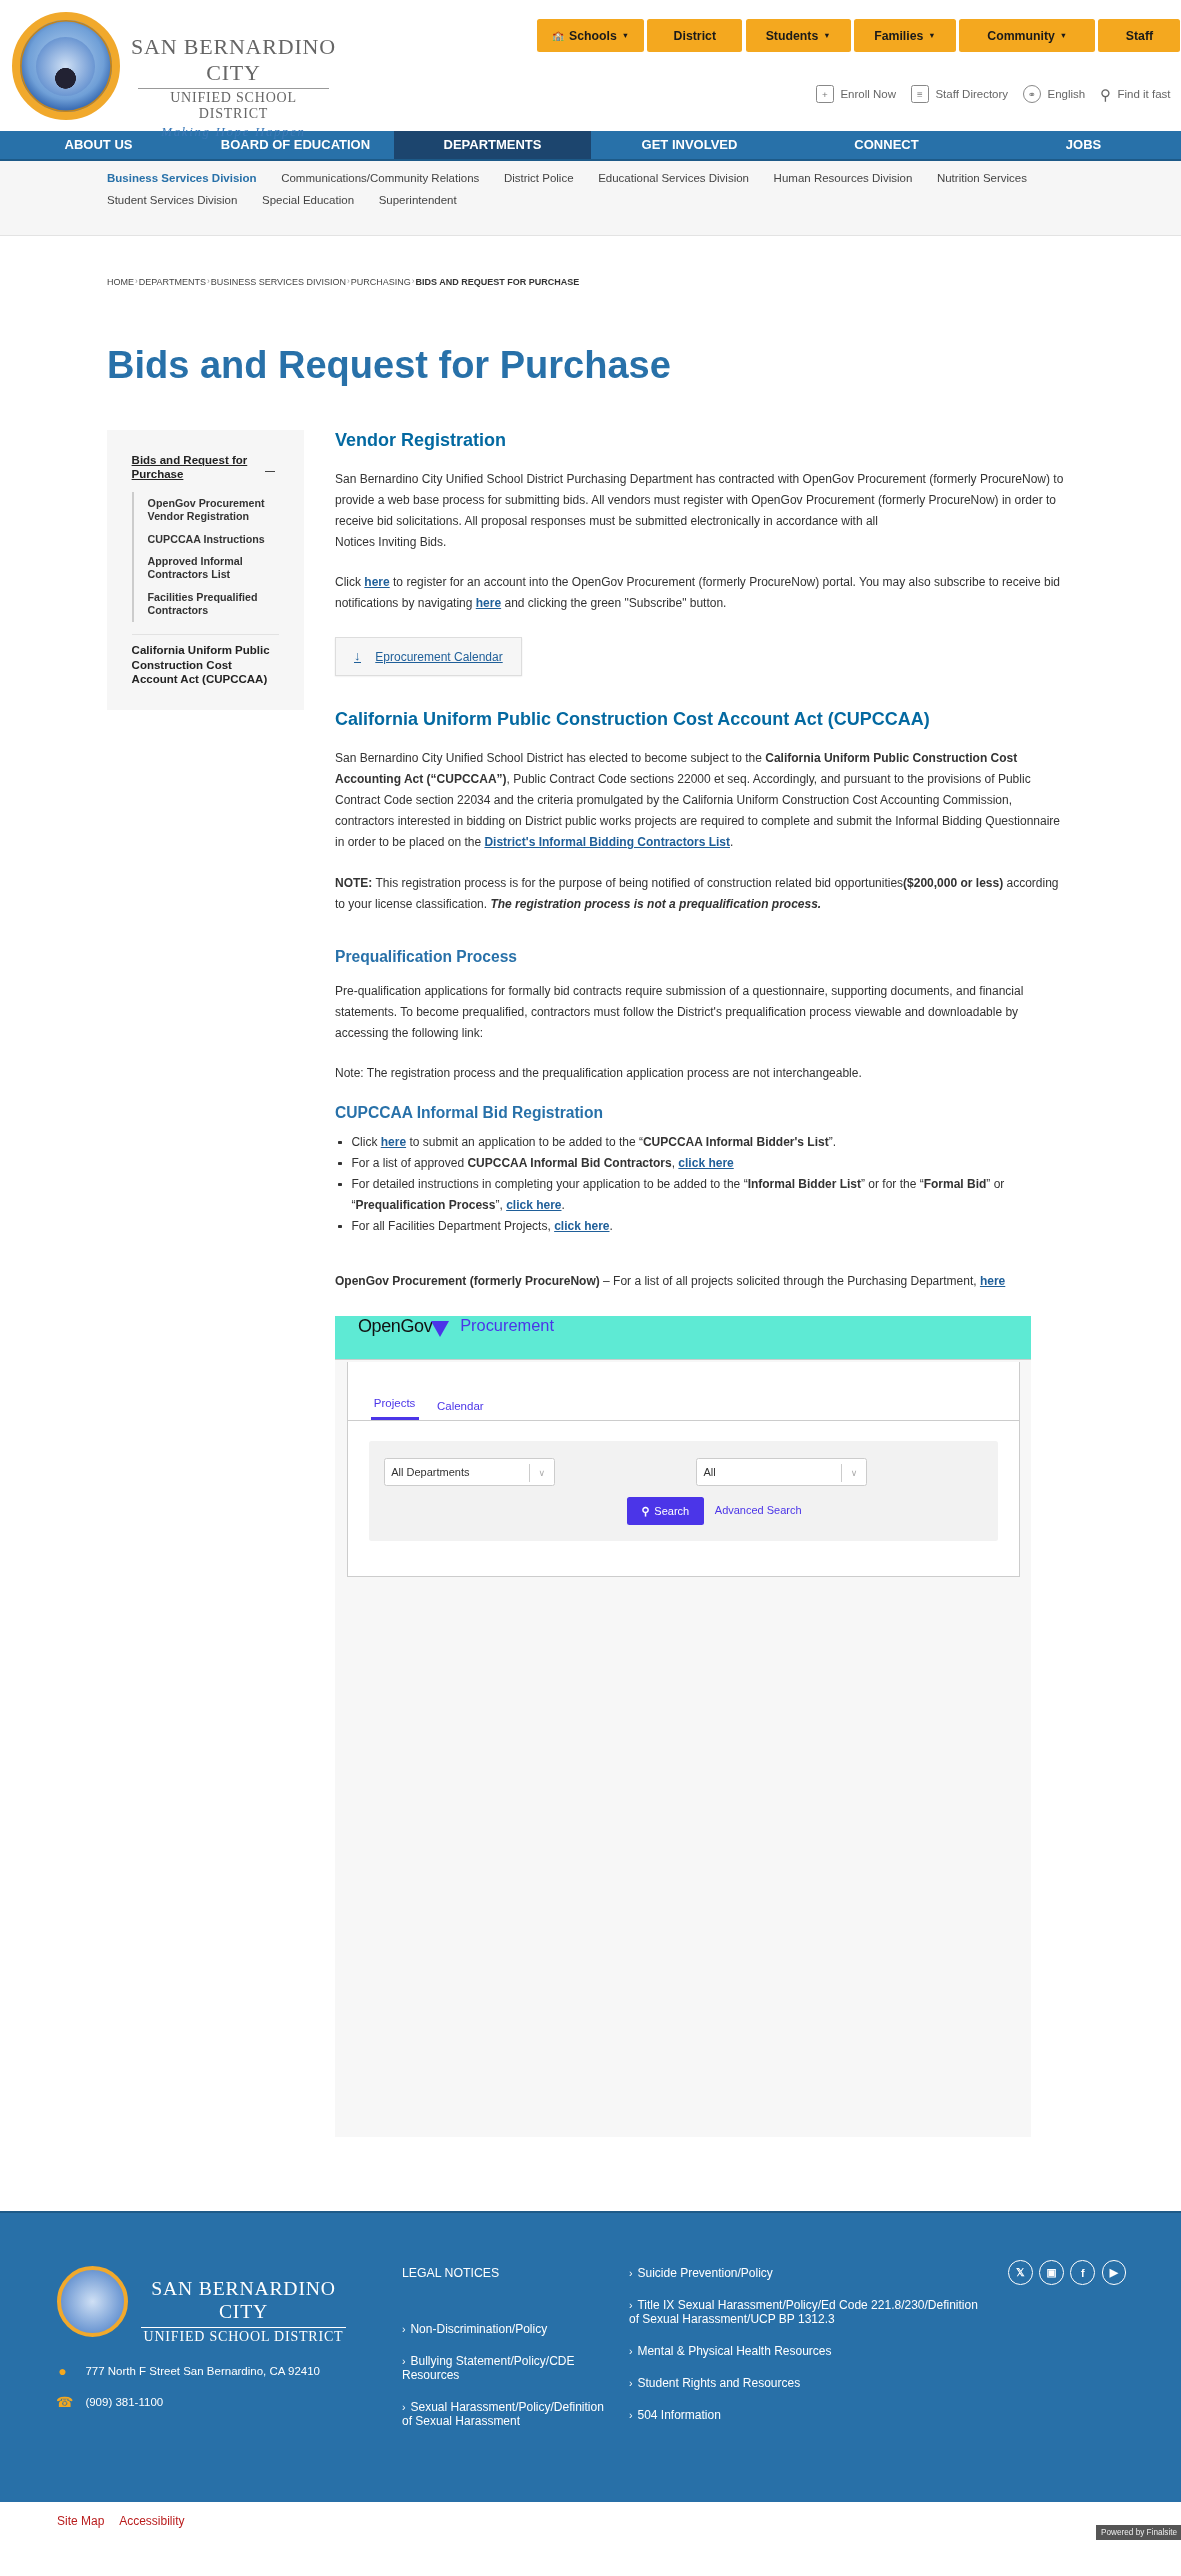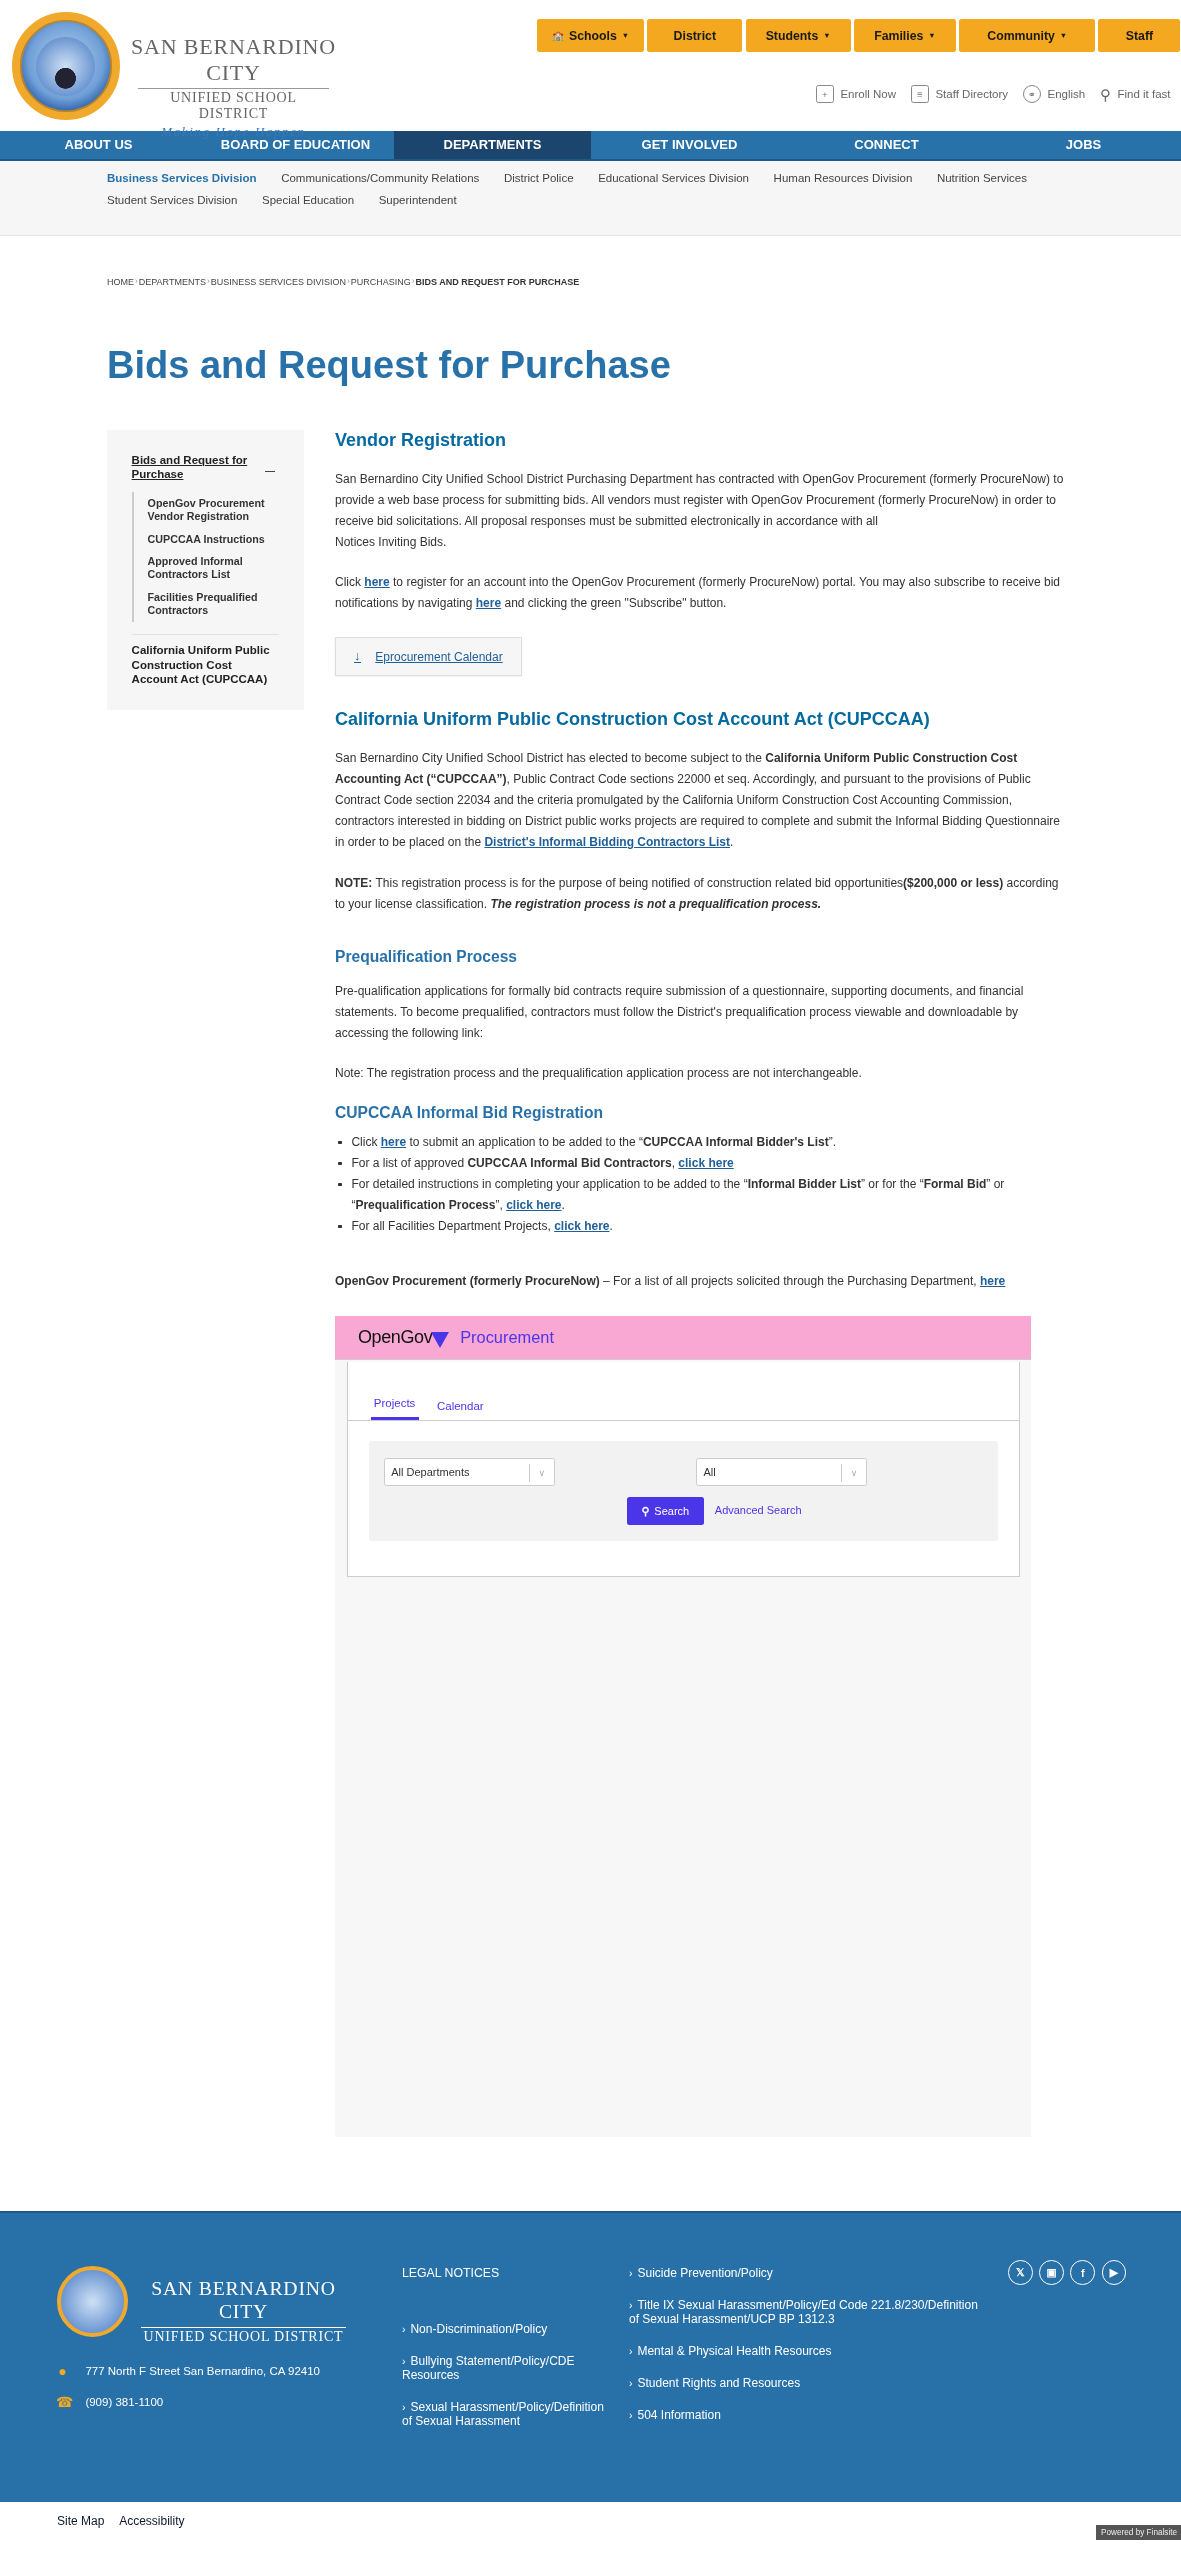--- a/index.html
+++ b/index.html
@@ -41,21 +41,21 @@
 h2.sec{font-size:18px;color:#0369a1;font-weight:bold;margin-bottom:18px}
 h3.sec{font-size:15.6px;color:#2871a9;font-weight:bold;margin-bottom:14.8px}
 .p{font-size:12px;line-height:21px;color:#333;margin-bottom:19.7px}
 .dl-box{display:inline-flex;align-items:center;gap:14.8px;border:0.8px solid #ddd;background:#f6f6f6;padding:11.5px 18px;box-shadow:0 0.8px 1.6px rgba(0,0,0,.1);margin:3.3px 0 33px}
 .dl-box a{font-size:12px}
 .dl-ic{color:#1f5f99;font-size:13px;font-weight:bold;border-bottom:1.6px solid #1f5f99;line-height:11.5px}
 ul.bl{list-style:none;margin-bottom:34px}
 ul.bl li{font-size:12px;line-height:21px;padding-left:16.4px;position:relative}
 ul.bl li:before{content:"";position:absolute;left:3.3px;top:9px;width:3.3px;height:3.3px;background:#333;border-radius:0.8px}
 .embed{margin-top:24.6px;width:696px;background:#f7f7f7;height:821px;position:relative}
-.og-head{background:#f9a8d4;height:44px;display:flex;align-items:center;padding-left:23px;gap:11.5px;border-bottom:1.6px solid #ccc}
+.og-head{background:#5eead4;height:44px;display:flex;padding-left:23px;gap:11.5px;border-bottom:1.6px solid #ccc}
 .og-logo{font-size:18px;color:#111;font-weight:normal;letter-spacing:-0.4px}
 .og-tri{display:inline-block;width:0;height:0;border-left:9px solid transparent;border-right:9px solid transparent;border-top:16.4px solid #4b35e8;vertical-align:middle;margin-left:-1.6px}
 .og-proc{font-size:16.4px;color:#4b35e8}
 .og-panel{position:absolute;left:11.5px;top:46px;width:673px;height:215px;background:#fff;border:0.8px solid #ccc;border-top:none}
 .og-tabs{height:59px;border-bottom:0.8px solid #ccc;display:flex;gap:15px;padding-left:23px;align-items:flex-end}
 .og-tab{font-size:11.5px;color:#4b35e8;padding:0 3.3px 8.2px}
 .og-tab.active{border-bottom:3.3px solid #4b35e8}
 .og-filter{position:absolute;left:21.3px;top:79px;width:629px;height:100px;background:#f2f2f2;border-radius:2.5px}
 .og-select{position:absolute;top:16.4px;height:28px;width:171px;background:#fff;border:0.8px solid #ccc;border-radius:2.5px;font-size:11px;color:#333;display:flex;align-items:center;padding-left:6.6px}
 .og-select .chev{position:absolute;right:0;top:4.9px;width:24.6px;height:18px;border-left:0.8px solid #ccc;color:#aaa;font-size:9px;display:flex;align-items:center;justify-content:center}
@@ -70,21 +70,21 @@
 .f-contact div{display:flex;gap:16.4px;align-items:center;margin-bottom:14.8px}
 .f-ic{color:#f4a81f;font-size:14px;width:13px;text-align:center}
 .f-legal-title{position:absolute;left:402px;top:53px;font-weight:normal;font-size:12.3px}
 .f-col{position:absolute;font-size:12px;line-height:14px}
 .f-col div{margin-bottom:18px;width:205px}
 .f-col2 div{width:377px;margin-bottom:18px}
 .chev-r{font-size:10.7px;margin-right:4.9px}
 .f-social{position:absolute;left:1008px;top:47px;display:flex;gap:6.6px}
 .f-social span{width:24.6px;height:24.6px;border:1.2px solid #fff;border-radius:50%;display:flex;align-items:center;justify-content:center;font-size:10.7px;font-weight:bold}
 .bottom{height:38px;position:relative;display:flex;gap:14.8px;align-items:center;padding-left:57px;font-size:12px}
-.bottom a{color:#0f172a;text-decoration:none}
+.bottom a{color:#b91c1c;text-decoration:none}
 .finalsite{position:absolute;right:0;bottom:0;background:#555;color:#eee;font-size:8.2px;padding:3.3px 4.9px}
 </style>
 </head>
 <body>
 
 <div class="header">
   <div class="logo">
       <div class="logo-inner"></div>
     </div>
   <div class="logo-text">

